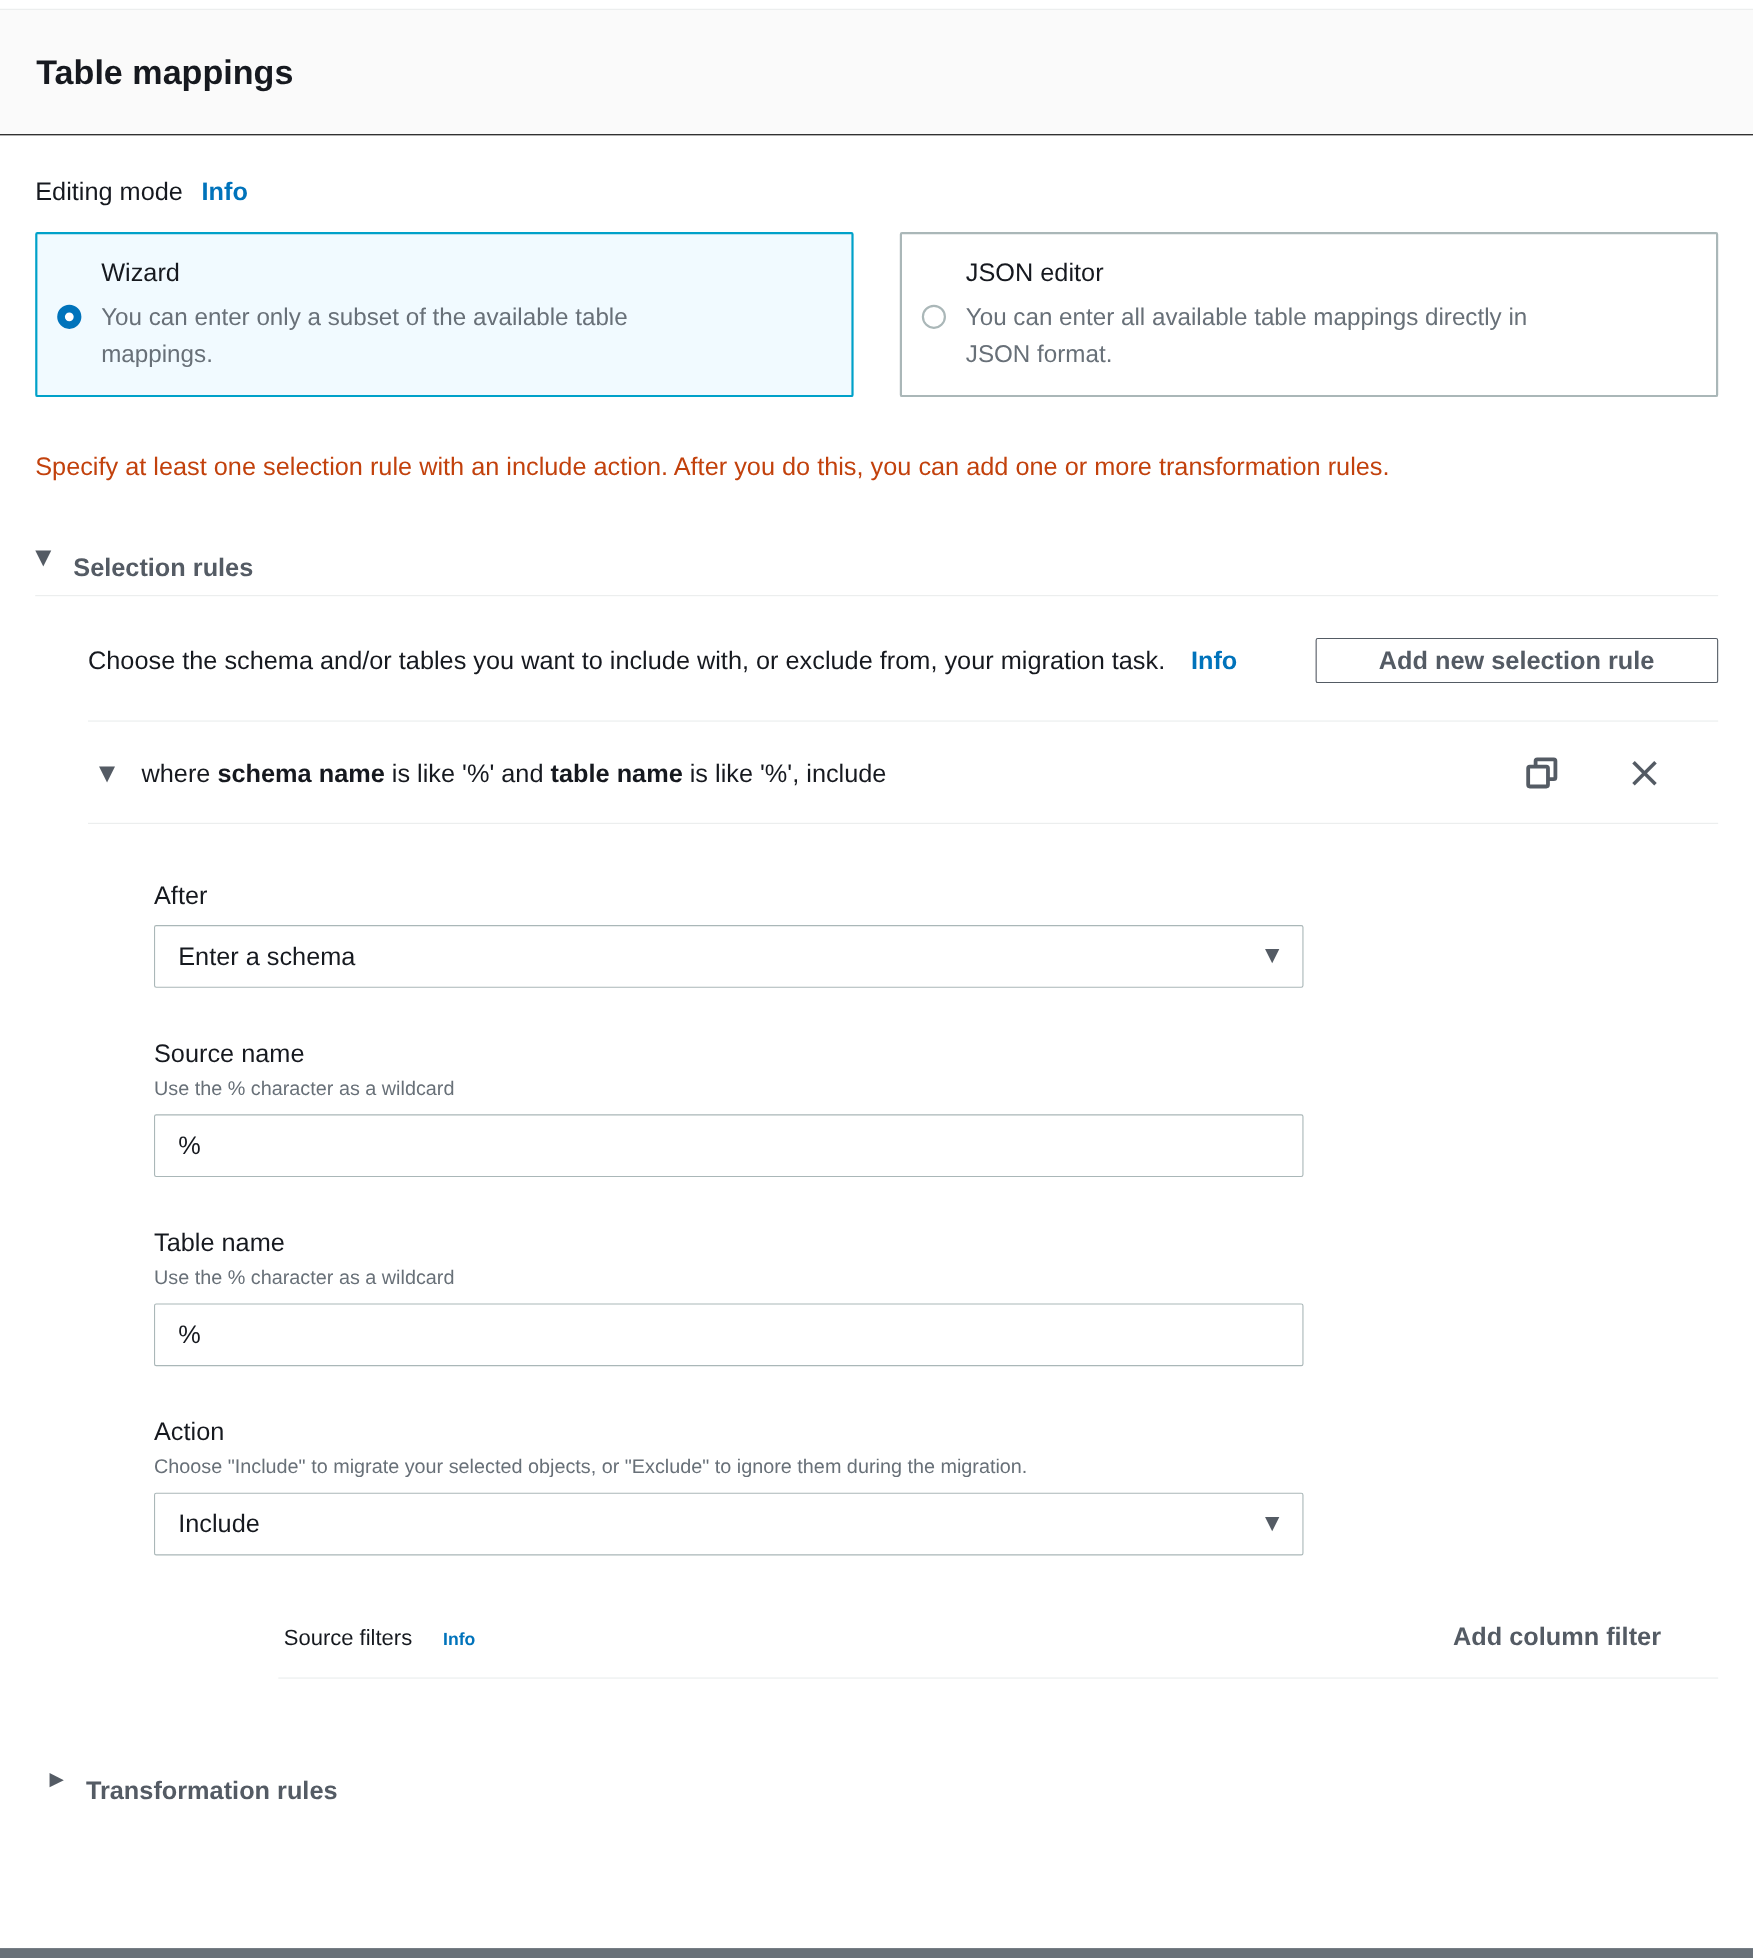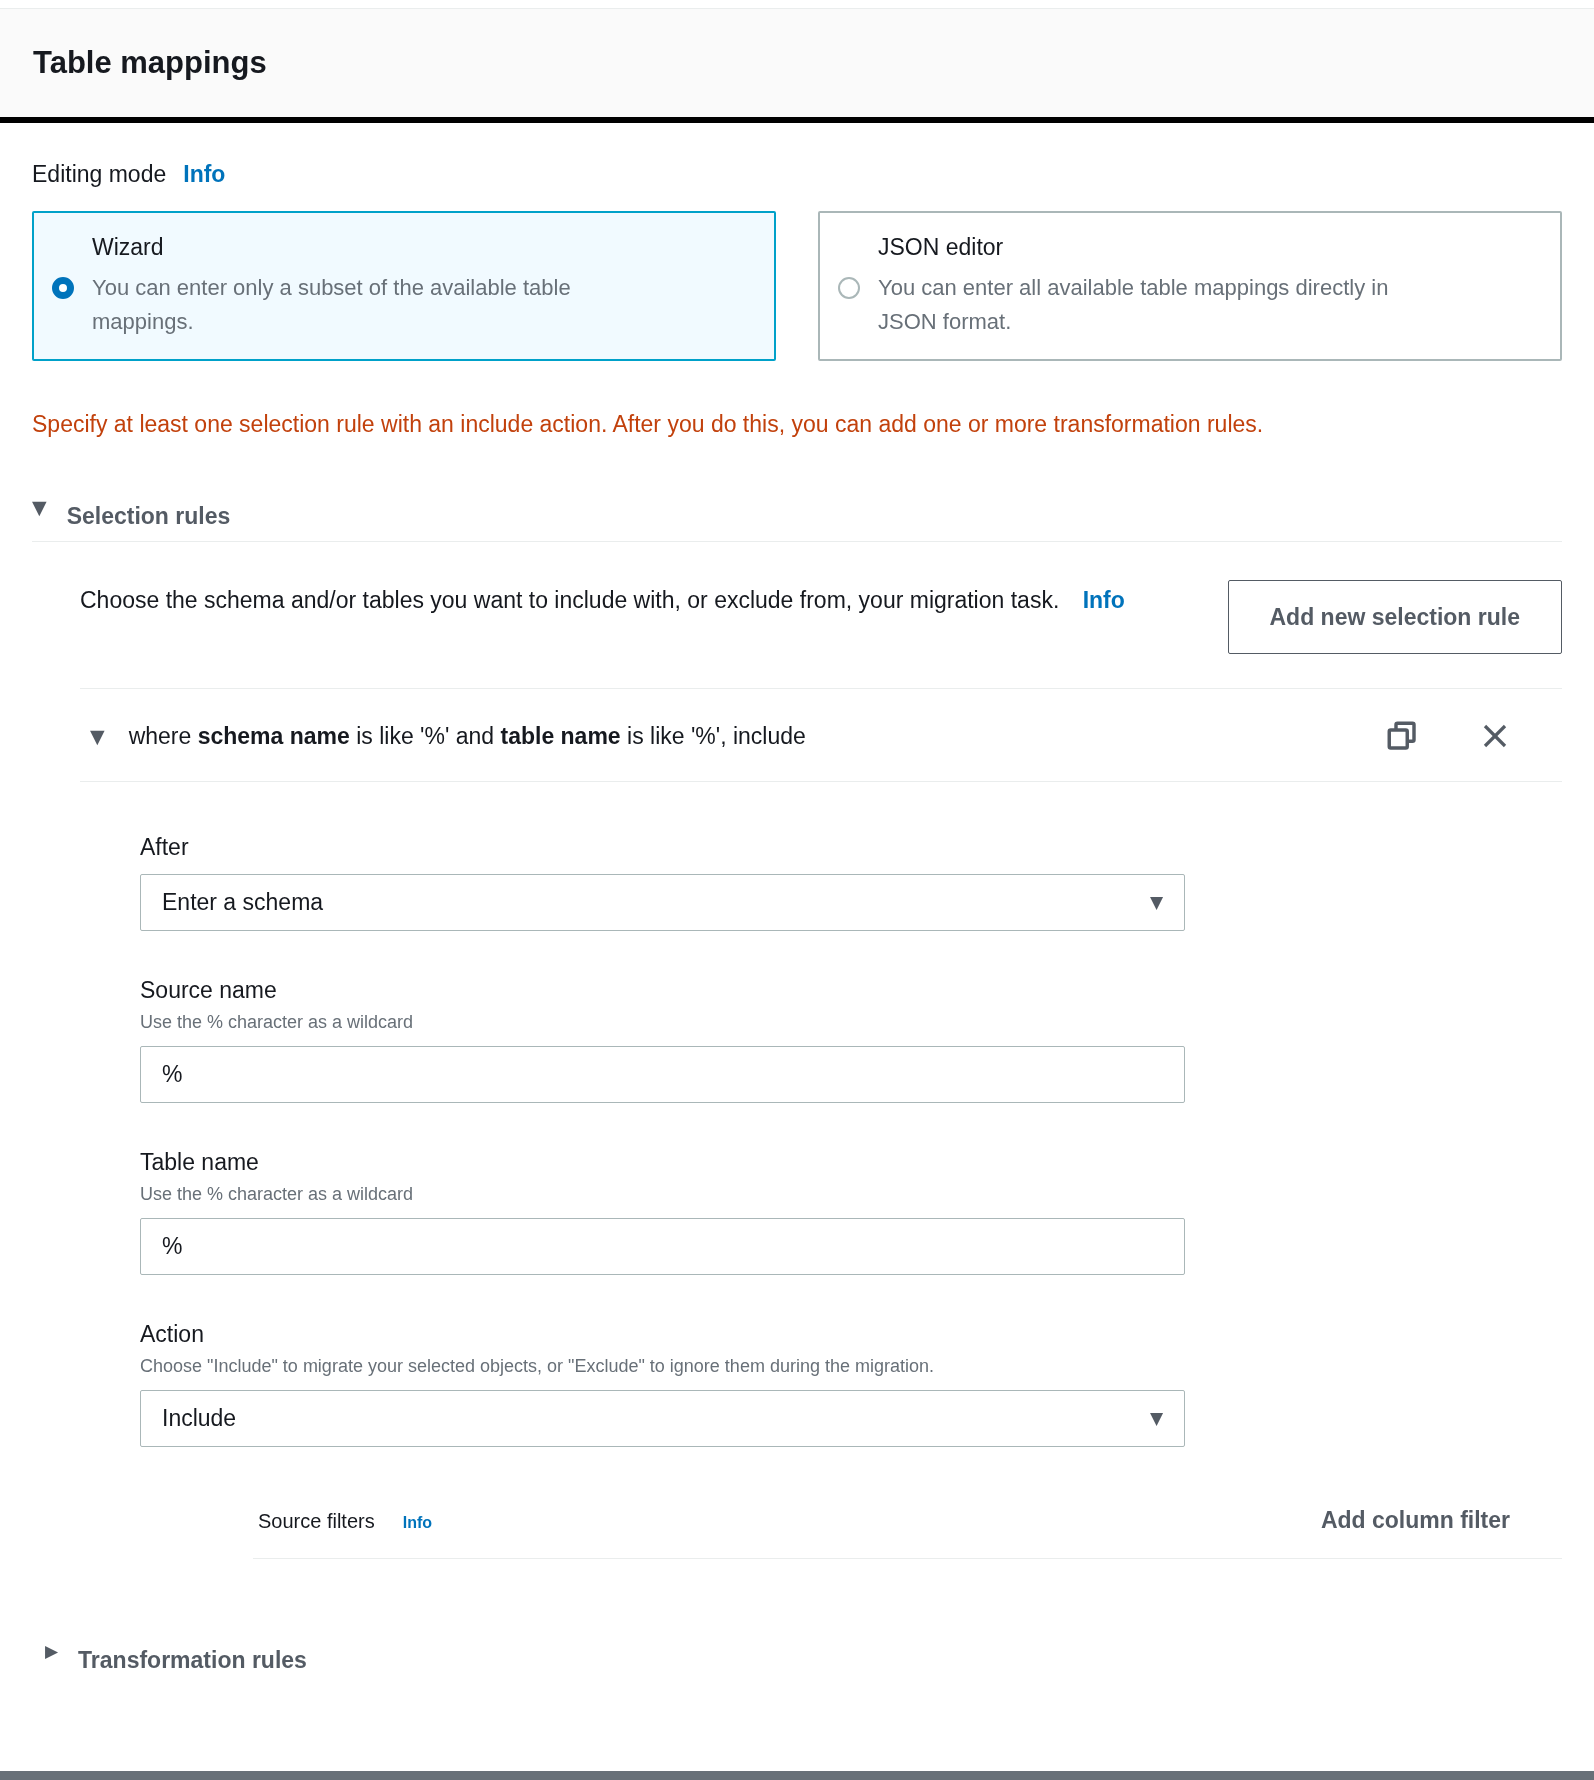--- a/index.html
+++ b/index.html
@@ -8,21 +8,21 @@
     font-family: "Liberation Sans", "DejaVu Sans", sans-serif;
     background: #ffffff;
     color: #16191f;
     position: relative;
   }
   .top-strip { height: 8px; background: #ffffff; }
   .page-header {
     height: 115px;
     background: #fafafa;
     border-top: 1px solid #eaeded;
-    border-bottom: 6px solid #000000;
+    border-bottom: 1px solid #000000;
     display: flex;
     align-items: center;
     padding-left: 33px;
   }
   .page-title { font-size: 31px; font-weight: 700; color: #16191f; }
   .content { padding: 0 32px; }
 
   
   .editing-row { margin-top: 38px; font-size: 23px; display: flex; align-items: baseline; height: 30px; }
   .info-link { color: #0073bb; font-weight: 700; margin-left: 17px; cursor: pointer; text-decoration: none; }
@@ -68,22 +68,22 @@
   .choose-row { margin-top: 38px; padding-left: 48px; display: flex; align-items: flex-start; }
   .choose-text { flex: 1; font-size: 23px; line-height: 40px; color: #16191f; }
   .btn-secondary {
     background: #ffffff;
     border: 1px solid #545b64;
     border-radius: 2px;
     color: #545b64;
     font-size: 23px;
     font-weight: 700;
     font-family: inherit;
-    height: 74px;
-    padding: 0 41px;
+    height: 41px;
+    padding: 0 57px;
     white-space: nowrap;
     cursor: pointer;
     margin-left: 2px;
   }
 
   
   .rule-row { margin-top: 22px; padding-left: 58px; display: flex; align-items: center; height: 50px; }
   .rule-text { font-size: 23px; margin-left: 24px; color: #16191f; }
   .rule-text .b { font-weight: 700; }
   .rule-icons { margin-left: auto; display: flex; align-items: center; gap: 60px; margin-right: 52px; }

